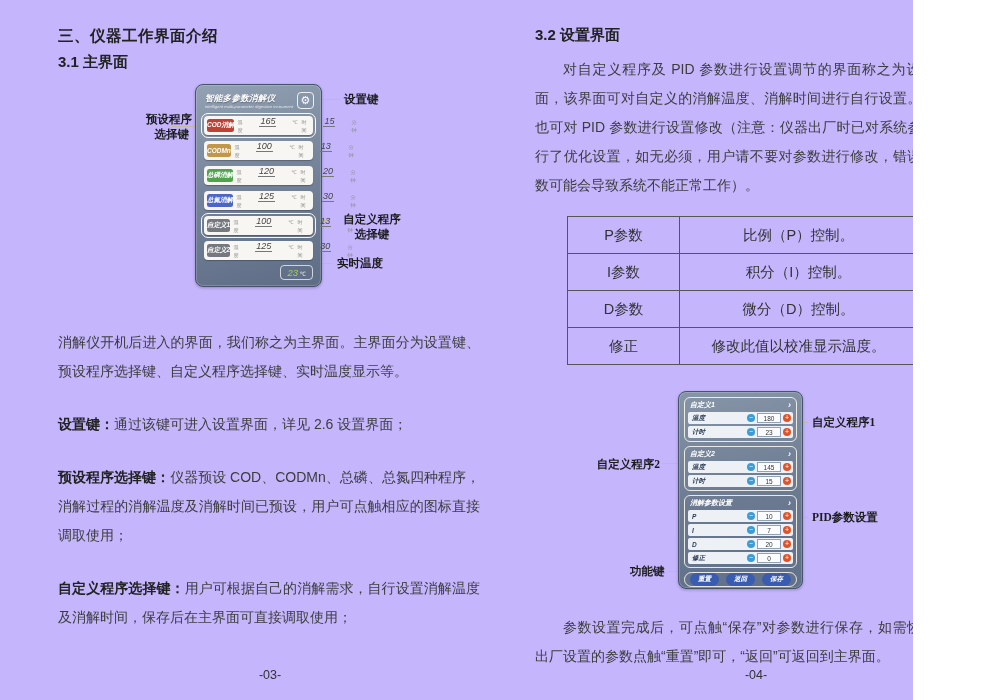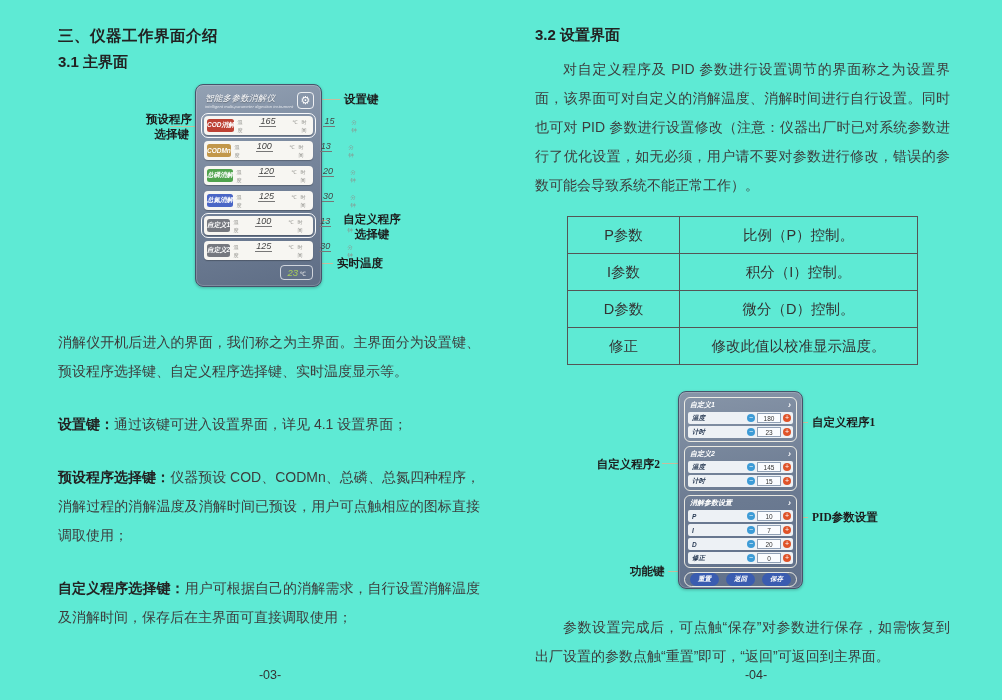--- a/index.html
+++ b/index.html
@@ -1,17 +1,17 @@
 <!DOCTYPE html>
 <html><head>
 <meta charset="utf-8">
 <style>
   * { margin:0; padding:0; box-sizing:border-box; }
   body { font-family:"Liberation Sans", sans-serif; background:#fff; }
-  .sheet { position:relative; width:1002px; height:700px; background:#5eead4; overflow:hidden; }
+  .sheet { position:relative; width:913px; height:700px; background:#c4b5fd; overflow:hidden; }
 
   
   .page-left  { position:absolute; left:58px;  top:26px; width:422px; }
   .page-right { position:absolute; left:535px; top:26px; width:415px; }
   .h1 { font-size:15.5px; font-weight:bold; color:#222; margin-bottom:6px; letter-spacing:.5px; }
   .h2 { font-size:15px;  font-weight:bold; color:#222; }
   .para { font-size:14px; line-height:29px; color:#3d3d3d; text-align:justify; margin-bottom:24px; }
   .para b { color:#222; }
   .indent { text-indent:2em; }
   .pageno { position:absolute; top:668px; width:60px; text-align:center; font-size:12.5px; color:#333; }
@@ -21,21 +21,21 @@
   .figure1 { position:relative; height:218px; margin-top:4px; }
   .figure2 { position:relative; height:208px; margin-top:24px; }
   .co-line { position:absolute; height:1px; background:#c8bc9e; }
   .co-label { position:absolute; font-family:"Liberation Serif", serif; font-weight:bold;
               font-size:11.5px; color:#1c1c1c; line-height:15px; white-space:nowrap; }
 
   
   .dev-panel { position:absolute; left:137px; top:8px; width:127px; height:203px; border-radius:8px;
                background:linear-gradient(165deg,#93a1b3 0%,#76859b 45%,#5e6d85 100%);
                border:1px solid #46536a; box-shadow:inset 0 0 0 1px rgba(255,255,255,.18), 0 1px 3px rgba(0,0,0,.25); }
-  .dev-title { position:absolute; top:8px; left:9px; color:#fff; font-style:italic; font-weight:normal;
+  .dev-title { position:absolute; top:8px; left:9px; color:#fff; font-style:italic; font-weight:bold;
                font-size:8.5px; letter-spacing:.3px; text-shadow:0 1px 1px rgba(0,0,0,.35); }
   .dev-sub   { position:absolute; top:19px; left:9px; color:rgba(255,255,255,.75); font-size:5px;
                font-style:italic; transform:scale(.85); transform-origin:left top; white-space:nowrap; }
   .gear-btn  { position:absolute; top:7px; right:7px; width:17px; height:17px; border:1px solid rgba(255,255,255,.85);
                border-radius:4px; display:flex; align-items:center; justify-content:center; color:#fff; font-size:11px; }
   .dev-rows  { position:absolute; top:31px; left:8px; right:8px; }
   .dev-row   { height:19px; margin-bottom:6px; background:#f7f6f2; border-radius:4px; display:flex;
                align-items:center; gap:3px; padding:0 3px; box-shadow:0 1px 1px rgba(0,0,0,.25); }
   .dev-row.hl { outline:1px solid rgba(255,255,255,.95); outline-offset:2px; }
   .badge { width:37px; height:13px; border-radius:2.5px; color:#fff; font-size:6.5px; font-style:italic;
@@ -193,21 +193,21 @@
       </div>
       <div class="co-label" style="left:274px;top:136px;width:80px;text-align:center;">
         <div>自定义程序</div>
         <div>选择键</div>
       </div>
       <div class="co-label" style="left:279px;top:180px;">实时温度</div>
     </div>
 
     <div style="margin-top:34px;">
       <p class="para">消解仪开机后进入的界面，我们称之为主界面。主界面分为设置键、预设程序选择键、自定义程序选择键、实时温度显示等。</p>
-      <p class="para"><b>设置键：</b><span>通过该键可进入设置界面，详见 4.1 设置界面；</span></p>
+      <p class="para"><b>设置键：</b><span>通过该键可进入设置界面，详见 2.6 设置界面；</span></p>
       <p class="para"><b>预设程序选择键：</b><span>仪器预设 COD、CODMn、总磷、总氮四种程序，消解过程的消解温度及消解时间已预设，用户可点触相应的图标直接调取使用；</span></p>
       <p class="para"><b>自定义程序选择键：</b><span>用户可根据自己的消解需求，自行设置消解温度及消解时间，保存后在主界面可直接调取使用；</span></p>
     </div>
   </div>
 
   <div class="page-right">
     <div class="h2">3.2 设置界面</div>
 
     <p class="para indent" style="margin-top:10px;margin-bottom:0;">对自定义程序及 PID 参数进行设置调节的界面称之为设置界面，该界面可对自定义的消解温度、消解时间进行自行设置。同时也可对 PID 参数进行设置修改（注意：仪器出厂时已对系统参数进行了优化设置，如无必须，用户请不要对参数进行修改，错误的参数可能会导致系统不能正常工作）。</p>
 

